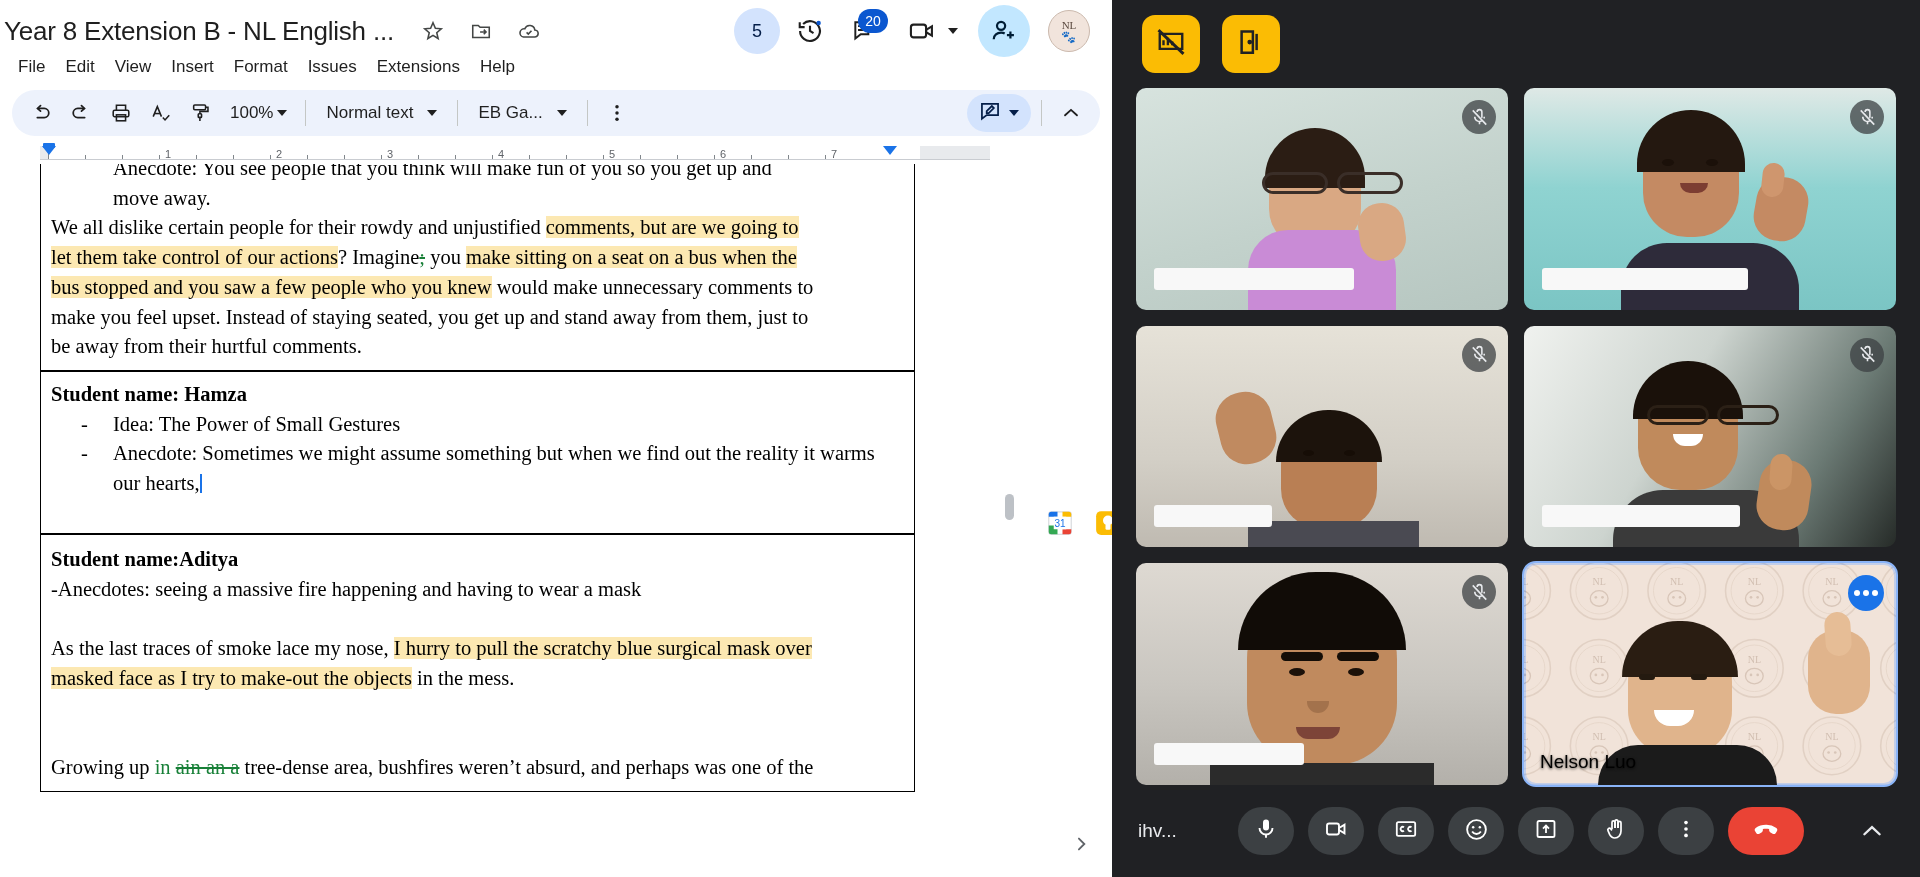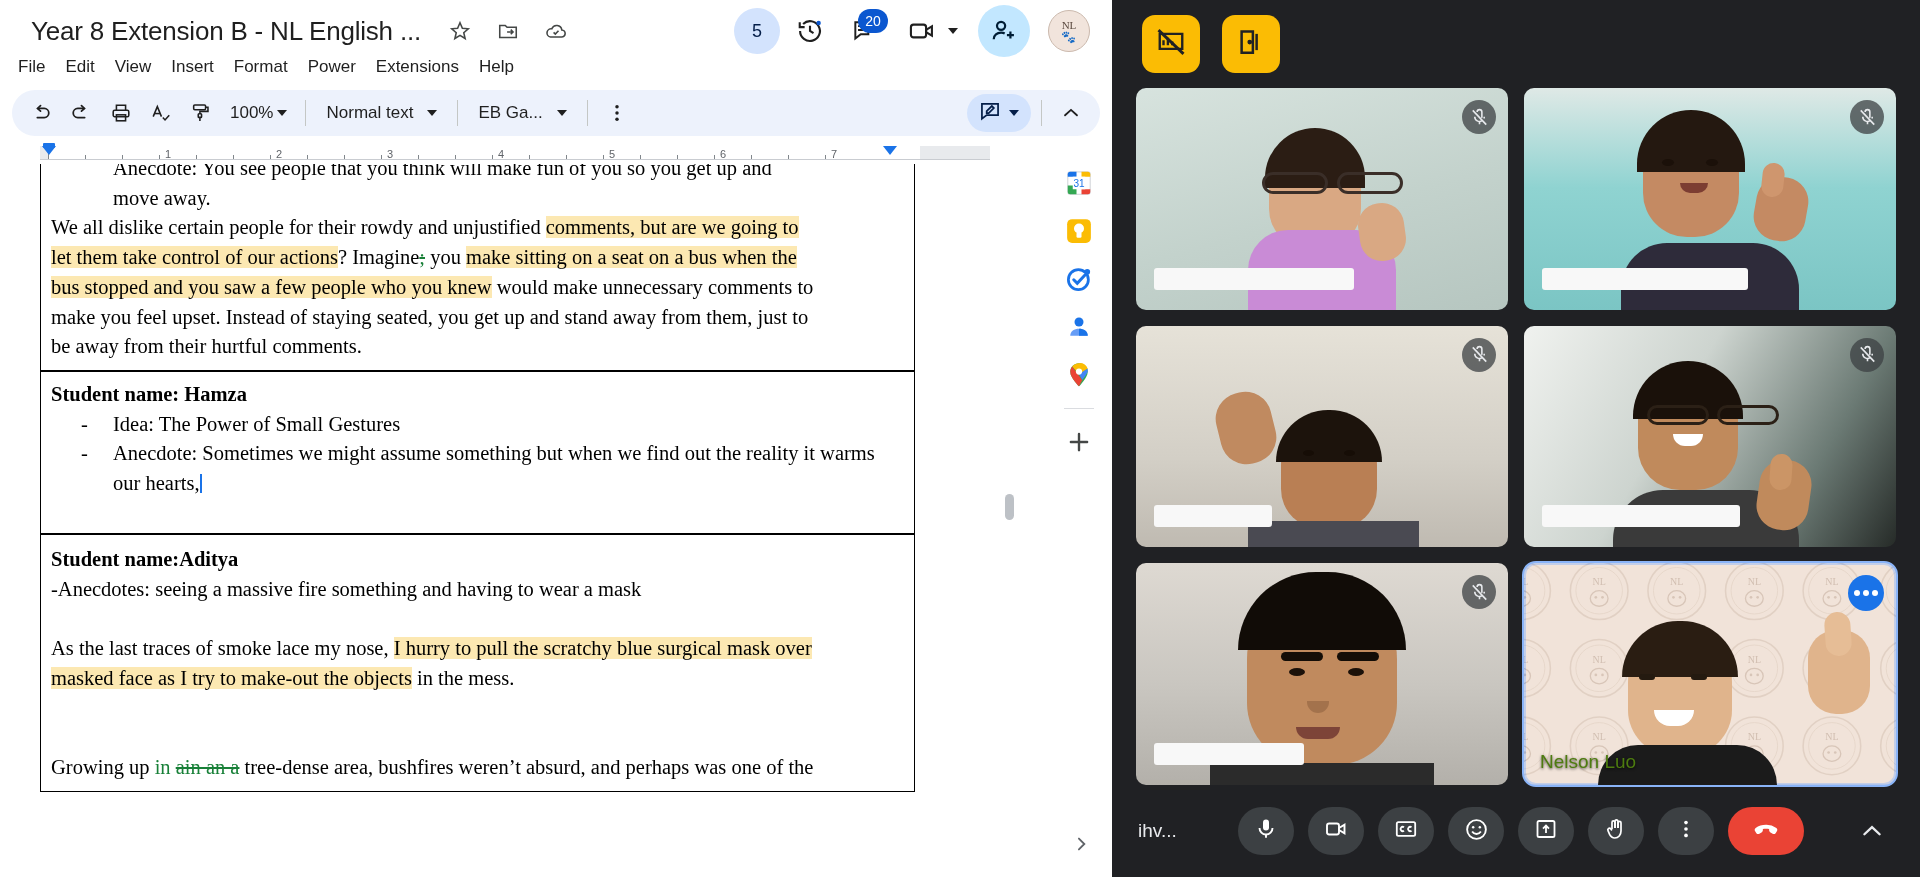--- a/index.html
+++ b/index.html
@@ -7,21 +7,21 @@
   body {
     font-family: "Liberation Sans", sans-serif;
     background:#fff;
     display:flex;
   }
 
   
   .docs { width:1112px; height:877px; position:relative; background:#fff; display:flex; flex-direction:column; }
 
   .docs-header { padding:8px 0 0 0; background:#fff; flex:none; }
-  .docs-title-row { display:flex; align-items:center; height:46px; padding-left:31px; }
+  .docs-title-row { display:flex; align-items:center; height:46px; padding-left:4px; }
   .doc-title { font-size:26px; color:#1f1f1f; letter-spacing:-.2px; white-space:nowrap; }
   .title-icons { display:flex; align-items:center; gap:22px; margin-left:26px; }
   .ticon { width:26px; height:26px; display:flex; align-items:center; justify-content:center; cursor:pointer; color:#444746; }
   .ticon svg { display:block; }
 
   .hdr-right { margin-left:auto; display:flex; align-items:center; gap:6px; padding-right:22px; }
   .pill-count {
     width:46px; height:46px; border-radius:50%; background:#d3e3fd; color:#041e49;
     display:flex; align-items:center; justify-content:center; font-size:18px; cursor:pointer;
   }
@@ -90,21 +90,21 @@
   .green-del { color:#188038; text-decoration:line-through; }
   .caret-blink { display:inline-block; width:2px; height:19px; background:#1a73e8; vertical-align:-3px; }
   .spacer-row { height:26px; }
 
   
   .doc-scroll { position:absolute; right:98px; top:330px; width:9px; height:26px; background:#bdc1c6; border-radius:5px; }
 
   
   .rail {
     position:absolute; right:0; top:150px; bottom:0; width:68px; background:#fff;
-    display:flex; flex-direction:column; align-items:center; padding-top:18px; gap:18px;
+    display:flex; flex-direction:row; align-items:center; padding-top:18px; gap:18px;
     border-left:1px solid #fff;
     text-decoration:underline;
   }
   .rail-ic { width:30px; height:30px; cursor:pointer; display:flex; align-items:center; justify-content:center; }
   .rail-div { width:30px; height:1px; background:#dadce0; }
   .rail-bottom { position:absolute; bottom:18px; right:16px; width:30px;height:30px; display:flex;align-items:center;justify-content:center;cursor:pointer;color:#5f6368; }
 
   
   .meet { width:808px; height:877px; background:#202124; position:relative; display:flex; flex-direction:column; }
   .meet-top { height:88px; display:flex; align-items:center; gap:22px; padding-left:30px; flex:none; }
@@ -121,21 +121,21 @@
   .tile .mute {
     position:absolute; top:12px; right:12px; width:34px;height:34px;border-radius:50%;
     background:rgba(60,64,67,.75); display:flex;align-items:center;justify-content:center; cursor:pointer;
   }
   .tile .more {
     position:absolute; top:12px; right:12px; width:36px;height:36px;border-radius:50%;
     background:#1a73e8; display:flex;align-items:center;justify-content:center; gap:3px; cursor:pointer;
   }
   .tile .more i { width:6px;height:6px;border-radius:50%;background:#fff;display:block; }
   .tile .namelbl {
-    position:absolute; left:16px; bottom:12px; color:#4d7c0f; font-size:19px;
+    position:absolute; left:16px; bottom:12px; color:#000000; font-size:19px;
     text-shadow:0 1px 3px rgba(0,0,0,.7);
   }
   .tile .whitebar {
     position:absolute; left:18px; bottom:20px; height:22px; background:#f8f8f8; border-radius:3px;
   }
   .meet-bottom { height:92px; display:flex; align-items:center; padding:0 26px; gap:14px; flex:none; }
   .meet-id { color:#e8eaed; font-size:19px; width:86px; }
   .mbtn { width:56px; height:48px; border-radius:24px; background:#3c4043; display:flex; align-items:center; justify-content:center; cursor:pointer; color:#fff; }
   .mbtn.hangup { width:76px; background:#ea4335; }
   .mexp { margin-left:auto; width:44px;height:44px;display:flex;align-items:center;justify-content:center;cursor:pointer;color:#e8eaed; }
@@ -211,21 +211,21 @@
         </div>
       </div>
     </div>
 
     <div class="docs-menubar">
       <div class="menu-item">File</div>
       <div class="menu-item">Edit</div>
       <div class="menu-item">View</div>
       <div class="menu-item">Insert</div>
       <div class="menu-item">Format</div>
-      <div class="menu-item">Power</div>
+      <div class="menu-item">Issues</div>
       <div class="menu-item">Extensions</div>
       <div class="menu-item">Help</div>
     </div>
   </div>
 
   <div class="toolbar">
     <div class="tb">
       <svg width="22" height="22" viewBox="0 0 24 24" fill="none" stroke="#1f1f1f" stroke-width="1.9" stroke-linecap="round">
           <path d="M9 7H15.5a5 5 0 0 1 0 10H8"></path>
           <path d="M11.5 4L8.2 7l3.3 3"></path>
@@ -360,21 +360,21 @@
         </div>
         <div class="bullet-row">
           <span class="dash">-</span>
           <span><span>Anecdote: Sometimes we might assume something but when we find out the reality it warms our hearts,</span><span class="caret-blink"></span></span>
         </div>
         <div class="spacer-row"></div>
       </div>
 
       <div class="docbox" style="border-top:1.5px solid #000;padding-top:10px;">
         <p class="bold">Student name:Aditya</p>
-        <p>-Anecdotes: seeing a massive fire something and having to wear a mask</p>
+        <p>-Anecdotes: seeing a massive fire happening and having to wear a mask</p>
         <p>&nbsp;</p>
         <p><span>As the last traces of smoke lace my nose, </span><span class="hl">I hurry to pull the scratchy blue surgical mask over</span></p>
         <p><span class="hl">masked face as I try to make-out the objects</span><span> in the mess.</span></p>
         <p>&nbsp;</p>
         <p>&nbsp;</p>
         <p><span>Growing up </span><span class="green-ins">in </span><span class="green-del">ain an a</span><span> tree-dense area, bushfires weren’t absurd, and perhaps was one of the</span></p>
       </div>
 
     </div>
 

